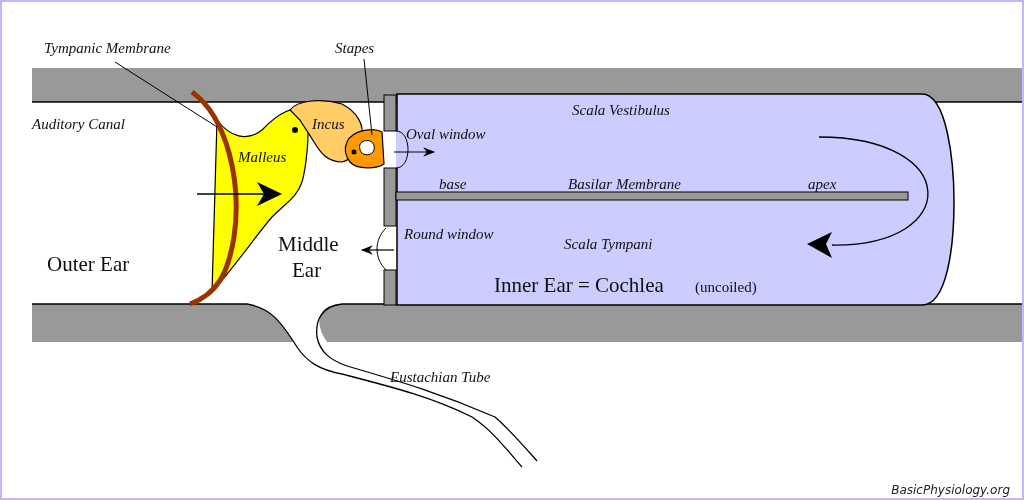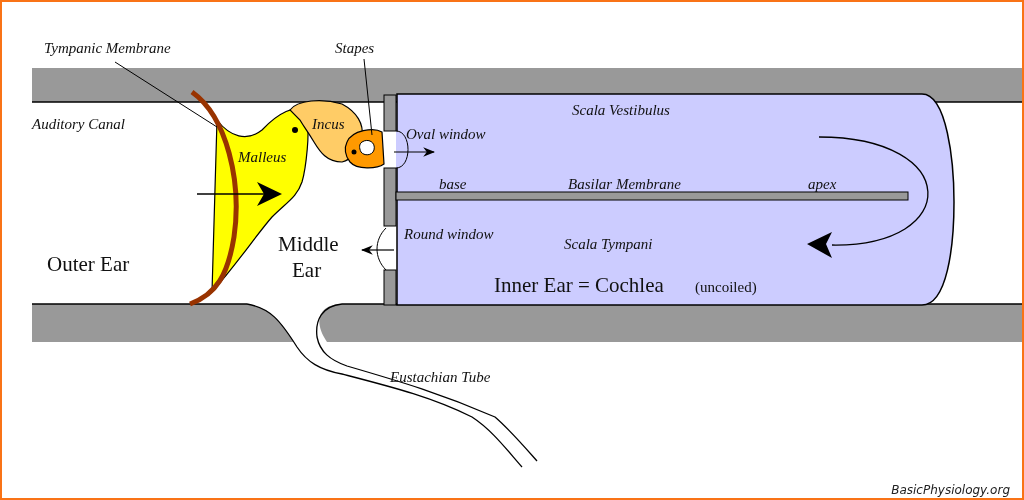--- a/index.html
+++ b/index.html
@@ -1,19 +1,19 @@
 <!DOCTYPE html>
 <html><head>
 <meta charset="utf-8">
 <style>
   html, body { margin: 0; padding: 0; background: #ffffff; }
   body { width: 1024px; height: 500px; overflow: hidden; }
   #frame {
     position: absolute; left: 0; top: 0; width: 1020px; height: 496px;
-    border: 2px solid #f97316; background: #ffffff; overflow: hidden;
+    border: 2px solid #c4b5fd; background: #ffffff; overflow: hidden;
   }
   svg { position: absolute; left: 0; top: 0; }
   .lbl-it { font-family: "Liberation Serif", serif; font-style: italic; font-size: 15px; fill: #111; }
   .lbl-big { font-family: "Liberation Serif", serif; font-size: 21px; fill: #111; }
   .lbl-small { font-family: "Liberation Serif", serif; font-size: 15px; fill: #111; }
   .wm { font-family: "DejaVu Sans", sans-serif; font-style: italic; font-size: 12px; fill: #222; }
 </style>
 </head>
 <body>
 

